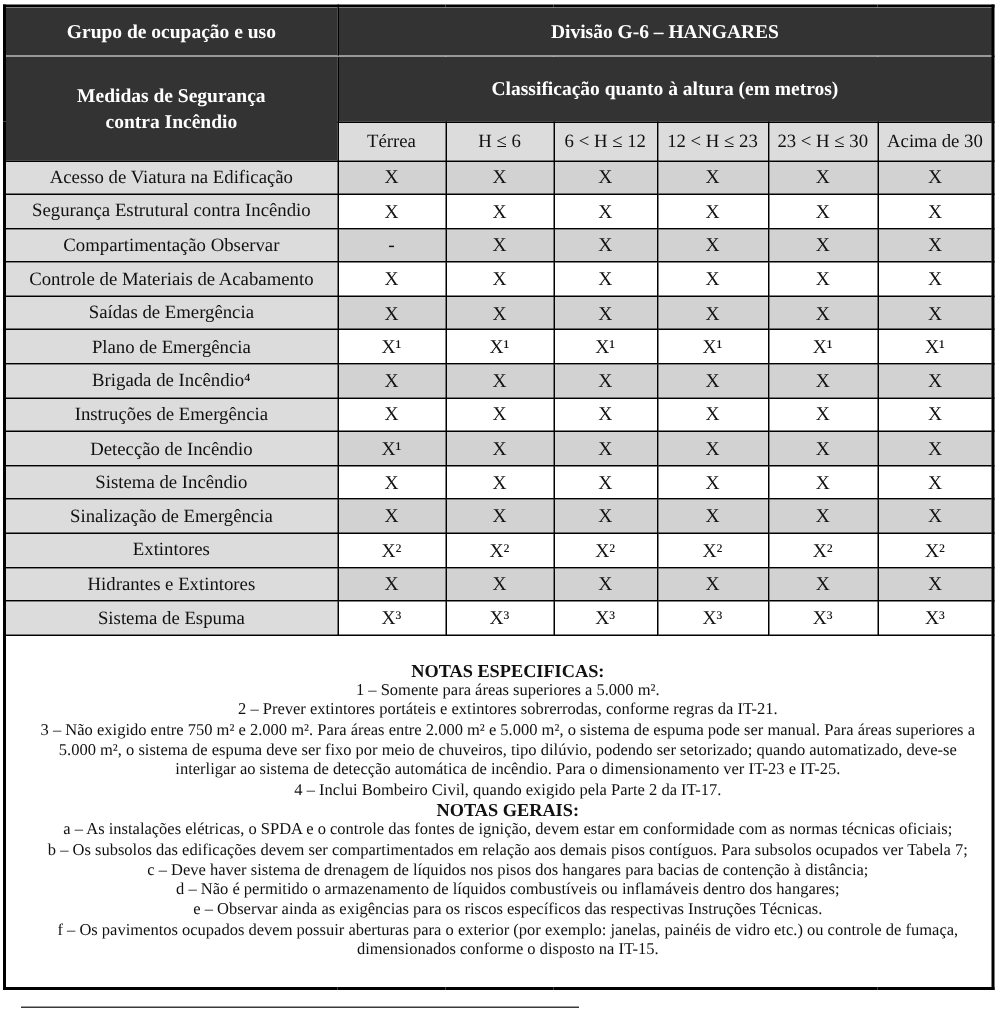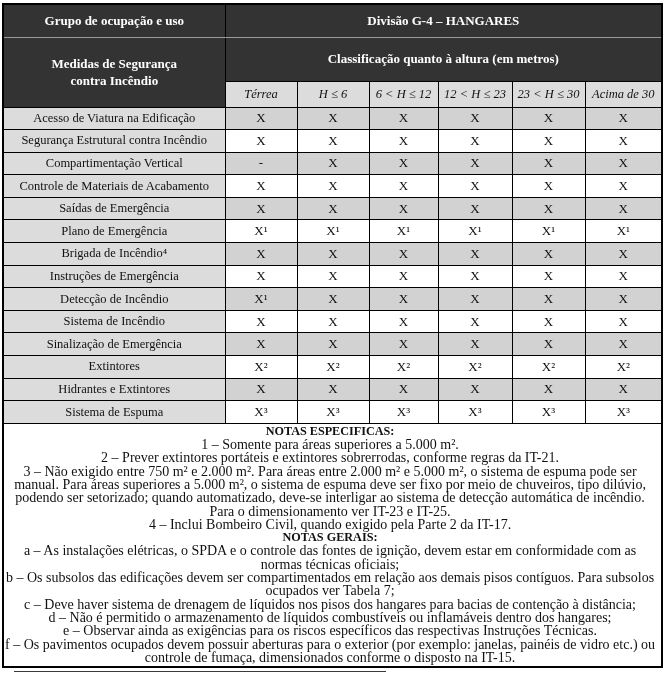--- a/index.html
+++ b/index.html
@@ -34,21 +34,21 @@
     color: #ffffff;
     font-weight: bold;
     font-size: 13px;
   }
   tr.r1 { height: 33px; }
   tr.r1 td { border-bottom: 1px solid #999999; }
   tr.r2 td { border-top: 1px solid #999999; }
   tr.r2 { height: 44px; }
   td.measures { padding: 0 30px; line-height: 17px; }
   
-  tr.colhdr { height: 26px; font-style: italic; }
+  tr.colhdr { height: 26px; }
   tr.colhdr td {
     background: #dcdcdc;
     font-size: 12.5px;
     font-weight: normal;
   }
   
   tr.dr { height: 22.6px; }
   td.lbl {
     background: #dcdcdc;
     font-size: 12.5px;
@@ -57,29 +57,29 @@
     background: #ffffff;
     font-size: 13px;
   }
   tr.shade td.mark { background: #d2d2d2; }
   
   td.notes {
     background: #ffffff;
     height: 236px;
     text-align: left;
     vertical-align: top;
-    padding: 1px 5px 2px 0;
+    padding: 1px 5px 2px 17px;
   }
   .note-title {
     font-weight: bold;
     font-size: 12.2px;
     line-height: 13.3px;
   }
   .note-line {
-    font-size: 14px;
+    font-size: 11px;
     line-height: 13.3px;
   }
   .bottom-fragment {
     position: absolute;
     left: 14px;
     top: 671px;
     width: 372px;
     height: 1px;
     background: #3a3a3a;
   }
@@ -94,21 +94,21 @@
         <col style="width:72px">
         <col style="width:72px">
         <col style="width:69px">
         <col style="width:74px">
         <col style="width:73px">
         <col style="width:77px">
     </colgroup>
     <tbody>
       <tr class="r1">
         <td class="dark">Grupo de ocupação e uso</td>
-        <td class="dark" colspan="6">Divisão G-4 – HANGARES</td>
+        <td class="dark" colspan="6">Divisão G-6 – HANGARES</td>
       </tr>
       <tr class="r2">
         <td class="dark measures" rowspan="2">Medidas de Segurança contra Incêndio</td>
         <td class="dark" colspan="6">Classificação quanto à altura (em metros)</td>
       </tr>
       <tr class="colhdr">
         <td>Térrea</td>
         <td>H ≤ 6</td>
         <td>6 &lt; H ≤ 12</td>
         <td>12 &lt; H ≤ 23</td>
@@ -128,21 +128,21 @@
       <tr class="dr">
         <td class="lbl">Segurança Estrutural contra Incêndio</td>
         <td class="mark">X</td>
         <td class="mark">X</td>
         <td class="mark">X</td>
         <td class="mark">X</td>
         <td class="mark">X</td>
         <td class="mark">X</td>
       </tr>
       <tr class="dr shade">
-        <td class="lbl">Compartimentação Vertical</td>
+        <td class="lbl">Compartimentação Observar</td>
         <td class="mark">-</td>
         <td class="mark">X</td>
         <td class="mark">X</td>
         <td class="mark">X</td>
         <td class="mark">X</td>
         <td class="mark">X</td>
       </tr>
       <tr class="dr">
         <td class="lbl">Controle de Materiais de Acabamento</td>
         <td class="mark">X</td>

